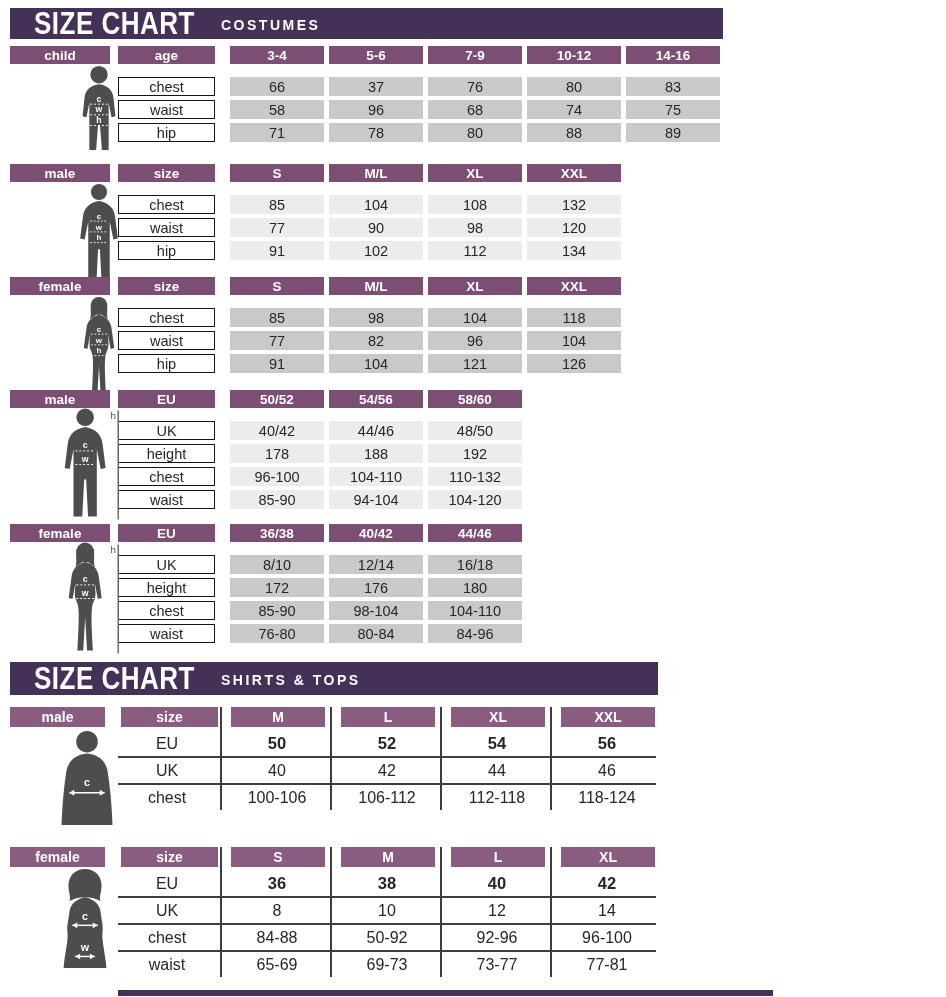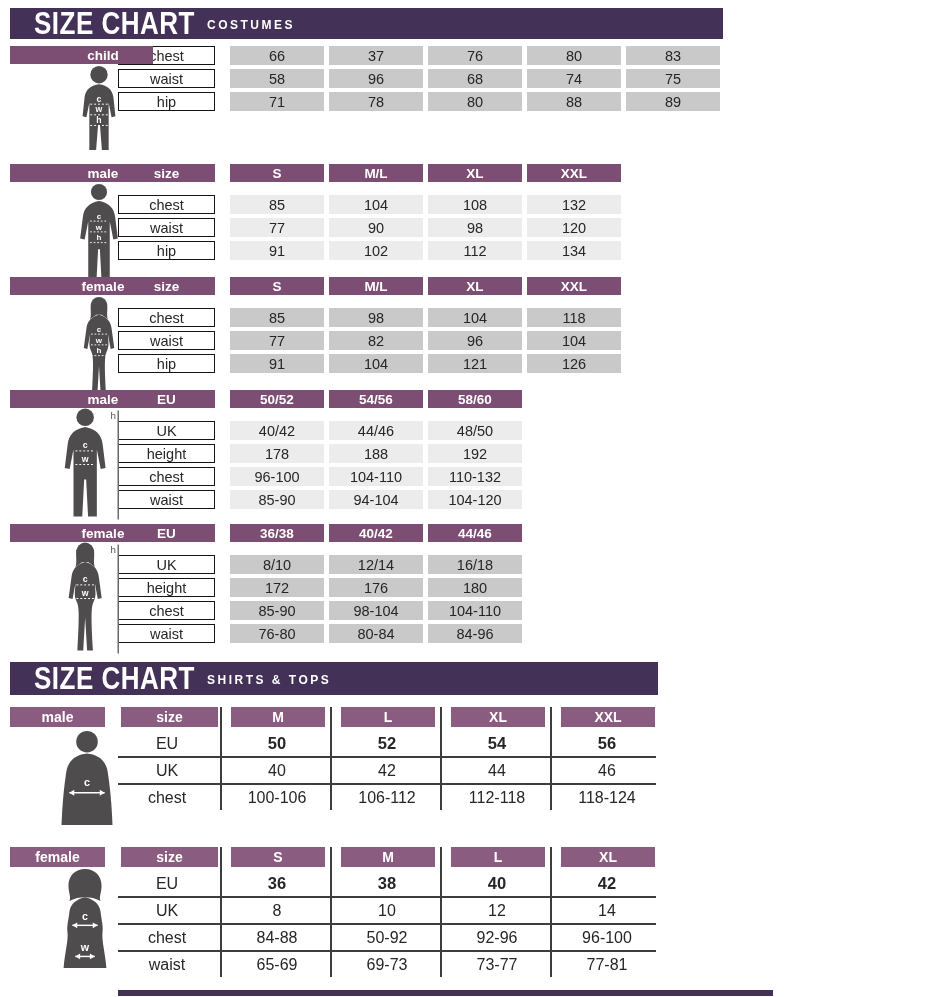--- a/index.html
+++ b/index.html
@@ -15,33 +15,33 @@
   html,body{margin:0;padding:0;background:#fff;}
   .page{position:relative;width:946px;height:997px;background:#fff;overflow:hidden;
         font-family:"Liberation Sans",sans-serif;color:var(--text-dark);}
   
   .banner{display:flex;align-items:center;background:var(--banner-bg);color:#fff;
           margin-left:10px;padding-left:24px;box-sizing:border-box;}
   .banner-1{width:713px;height:31px;margin-top:8px;}
   .banner-2{width:648px;height:33px;margin-top:14px;}
   .banner-title{font-size:26px;font-weight:bold;letter-spacing:0.5px;transform:scaleY(1.18);
                 transform-origin:left center;white-space:nowrap;}
-  .banner-sub{font-size:12px;font-weight:bold;letter-spacing:2.5px;margin-left:12px;margin-top:3px;white-space:nowrap;}
+  .banner-sub{font-size:14px;font-weight:bold;letter-spacing:2.5px;margin-left:26px;margin-top:3px;white-space:nowrap;}
   
   .c-section,.s-section{position:relative;margin-left:10px;padding-left:108px;}
   .c-section{margin-bottom:10px;}
   .s-section{margin-bottom:8px;}
   .sec-left{position:absolute;left:0;top:0;width:108px;}
   .figure{position:absolute;color:var(--silhouette);line-height:0;}
   
   .btn{color:#fff;font-weight:bold;font-size:13.5px;display:flex;align-items:center;
        justify-content:center;height:18px;}
   .c-section .btn{background:var(--costume-button-bg);}
   .s-section .btn{background:var(--shirts-button-bg);}
-  .c-grp-btn{width:100px;padding-left:43px;}
+  .c-grp-btn{width:100px;}
   .s-grp-btn{width:95px;height:20px;font-size:14px;}
   
   .c-head-row{display:flex;margin-bottom:13px;}
   .c-row{display:flex;margin-bottom:4px;}
   .head-label{width:97px;margin-right:15px;}
   .col-head{width:94px;margin-right:5px;}
   .c-row-label{width:97px;margin-right:15px;height:19px;box-sizing:border-box;
                border:1.5px solid #141414;background:#fff;display:flex;align-items:center;
                justify-content:center;font-size:14.5px;}
   .c-cell{width:94px;margin-right:5px;height:19px;display:flex;align-items:center;
@@ -90,20 +90,28 @@
               <path fill="currentColor" d="M30 20 C21 21 16 26 15 34 L13 53 L17 54 L20 39 L20 88 L27 88 L29 62 L31 62 L33 88 L40 88 L40 39 L43 54 L47 53 L45 34 C44 26 39 21 30 20 Z"></path>
               <line x1="21" y1="40.5" x2="39" y2="40.5" stroke="#fff" stroke-width="1" stroke-dasharray="2 2"></line>
               <text x="30" y="38" fill="#fff" font-size="9" font-weight="bold" text-anchor="middle" font-family="Liberation Sans,sans-serif">c</text>
               <line x1="21" y1="51.5" x2="39" y2="51.5" stroke="#fff" stroke-width="1" stroke-dasharray="2 2"></line>
               <text x="30" y="49" fill="#fff" font-size="9" font-weight="bold" text-anchor="middle" font-family="Liberation Sans,sans-serif">w</text>
               <line x1="21" y1="62.5" x2="39" y2="62.5" stroke="#fff" stroke-width="1" stroke-dasharray="2 2"></line>
               <text x="30" y="60" fill="#fff" font-size="9" font-weight="bold" text-anchor="middle" font-family="Liberation Sans,sans-serif">h</text>
             </svg></div>
         </div>
         <div class="c-table">
+          <div class="c-head-row">
+            <div class="btn head-label">age</div>
+            <div class="btn col-head">3-4</div>
+            <div class="btn col-head">5-6</div>
+            <div class="btn col-head">7-9</div>
+            <div class="btn col-head">10-12</div>
+            <div class="btn col-head">14-16</div>
+          </div>
           <div class="c-row">
             <div class="c-row-label">chest</div>
             <div class="c-cell shade-dark">66</div>
             <div class="c-cell shade-dark">37</div>
             <div class="c-cell shade-dark">76</div>
             <div class="c-cell shade-dark">80</div>
             <div class="c-cell shade-dark">83</div>
           </div>
           <div class="c-row">
             <div class="c-row-label">waist</div>

